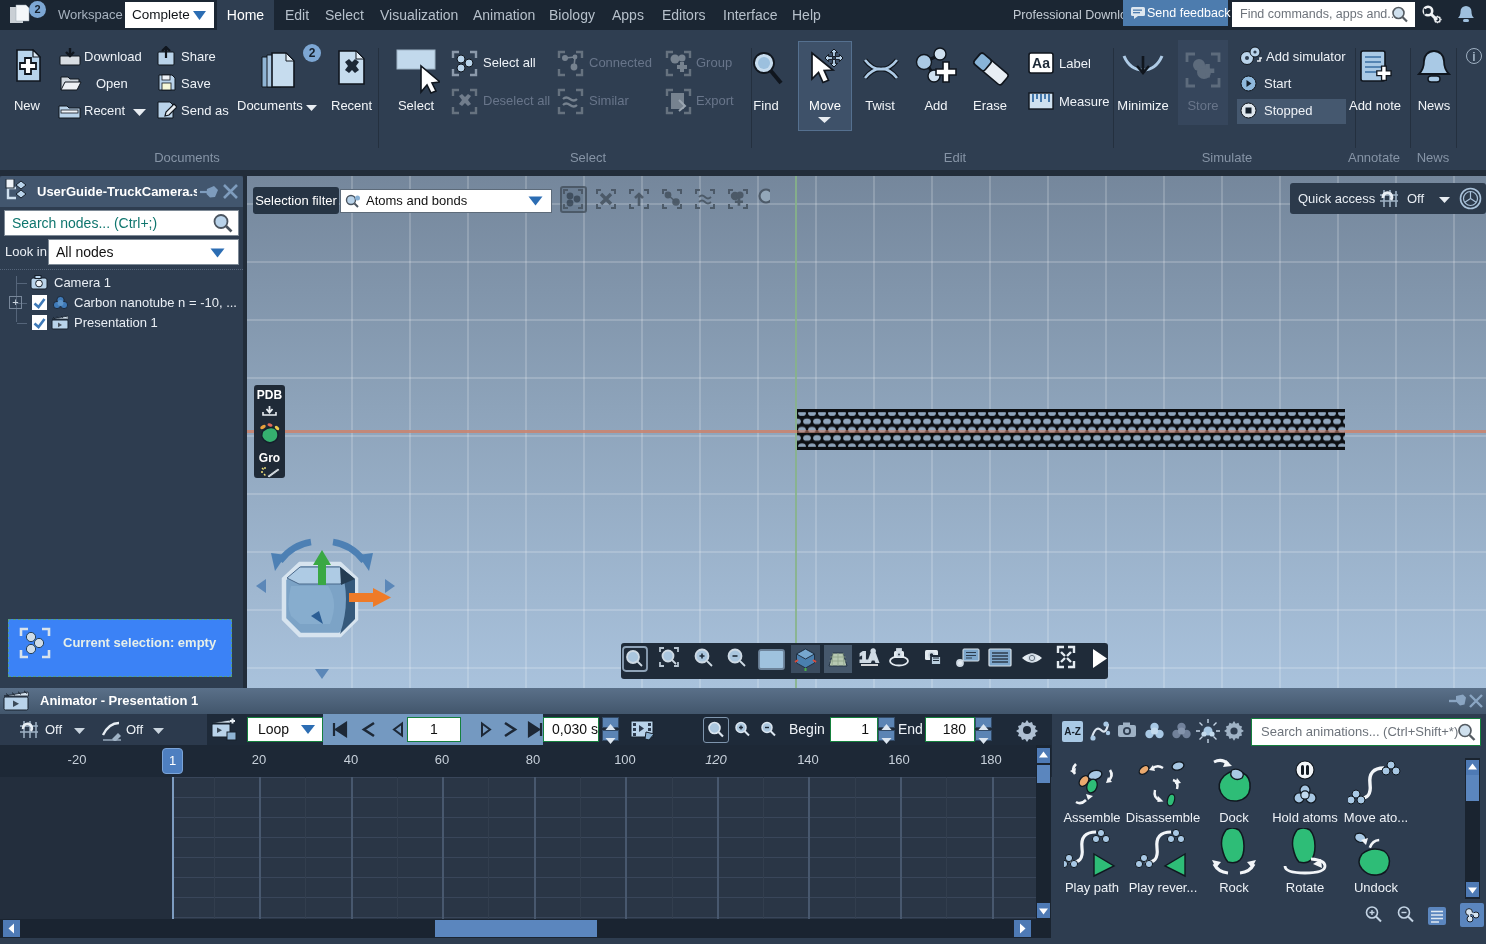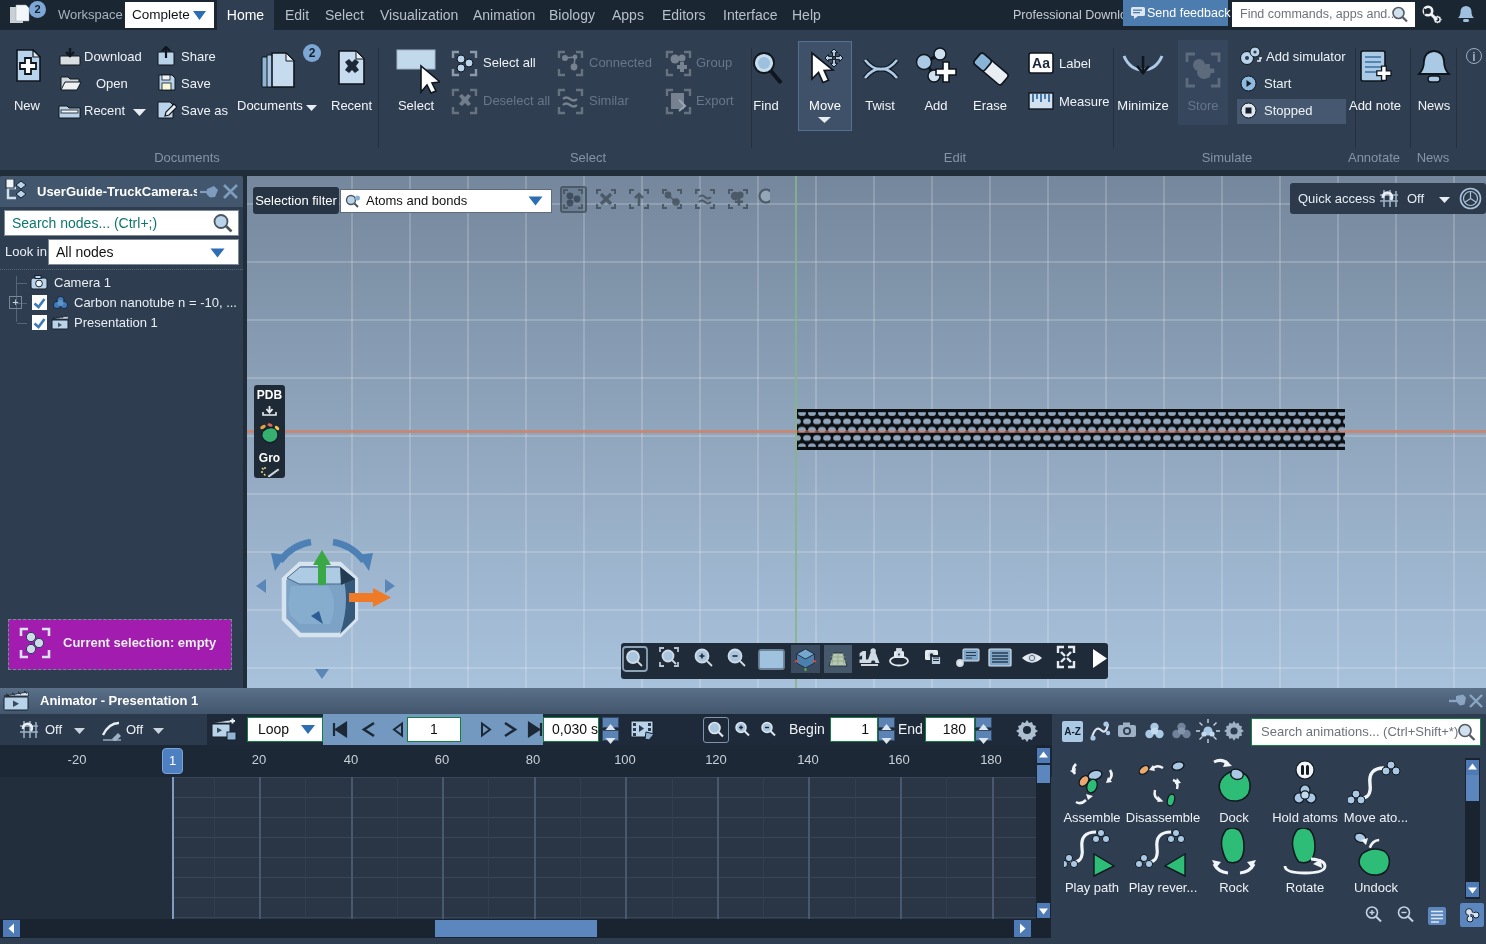--- a/index.html
+++ b/index.html
@@ -18,21 +18,21 @@
 .smallitem{position:absolute;font-size:13px;color:#eef2f7;height:20px;line-height:20px;}
 .smallitem.gray{color:#68758a;}
 .ricon{position:absolute;}
 
 #leftpanel{position:absolute;left:0;top:176px;width:243px;height:512px;background:#2e3d50;}
 #lp-head{position:absolute;left:0;top:0;width:243px;height:31px;background:#42566e;border-radius:2px 2px 0 0;}
 #lp-search{position:absolute;left:4px;top:34px;width:235px;height:26px;background:#fff;border:1px solid #7e8a96;color:#0f766e;font-size:14px;line-height:24px;padding-left:7px;}
 #lp-look{position:absolute;left:0;top:63px;width:243px;height:26px;color:#e9eef4;font-size:13px;}
 #lp-combo{position:absolute;left:48px;top:0;width:191px;height:26px;background:#fff;color:#111;font-size:14px;line-height:24px;padding-left:7px;border:1px solid #7e8a96;}
 .treerow{position:absolute;left:0;height:20px;font-size:13px;color:#e9eef4;line-height:20px;white-space:nowrap;}
-#selbox{position:absolute;left:8px;top:443px;width:224px;height:51px;background:#a21caf;border:1px dashed #58a07e;color:#e6efe9;font-size:13px;font-weight:bold;}
+#selbox{position:absolute;left:8px;top:443px;width:224px;height:58px;background:#3b82f6;border:1px dashed #58a07e;color:#e6efe9;font-size:13px;font-weight:bold;}
 
 #viewport{position:absolute;left:247px;top:176px;width:1239px;height:512px;background:linear-gradient(180deg,#75879c 0%,#8da3ba 45%,#a9c2dc 100%);overflow:hidden;}
 .vgridv{position:absolute;top:0;width:2px;height:512px;background:rgba(255,255,255,0.18);}
 .vgridh{position:absolute;left:0;width:1239px;height:2px;background:rgba(255,255,255,0.18);}
 #greenline{position:absolute;left:548px;top:0;width:2px;height:512px;background:rgba(135,180,135,0.85);}
 #redline{position:absolute;left:0;top:254px;width:1239px;height:3px;background:rgba(205,130,108,0.85);}
 #vp-toolbar{position:absolute;left:374px;top:467px;width:487px;height:36px;background:#1f2b39;border-radius:3px;}
 #filterchip{position:absolute;left:6px;top:11px;width:86px;height:27px;background:#263444;border-radius:3px;color:#fff;font-size:13px;line-height:27px;text-align:center;}
 #filtercombo{position:absolute;left:93px;top:13px;width:212px;height:24px;background:#fff;border:1px solid #5d6b7a;font-size:13px;line-height:22px;color:#111;}
 #quickbar{position:absolute;left:1043px;top:7px;width:196px;height:31px;background:#2c3a4b;border-radius:3px;color:#e8edf3;font-size:13px;}
@@ -148,21 +148,21 @@
  <svg class="ricon" style="left:157px;top:43px" width="19" height="19" viewBox="0 0 19 19">
         <path d="M2 2 h13 l3 3 v12 H2z" fill="#b9d3ea" stroke="#10161e"></path>
         <rect x="5" y="2" width="8" height="5" fill="#eef3f8" stroke="#10161e" stroke-width="0.8"></rect>
         <rect x="5" y="10" width="9" height="7" fill="#f6f8d8" stroke="#10161e" stroke-width="0.8"></rect>
       </svg>
  <div class="smallitem" style="left:181px;top:44px;">Save</div>
  <svg class="ricon" style="left:156px;top:70px" width="21" height="20" viewBox="0 0 21 20">
         <path d="M2 2 h12 l3 3 v13 H2z" fill="#b9d3ea" stroke="#10161e"></path>
         <path d="M18 4 l3 3 -8 8 -4 1 1-4z" fill="#e8edf2" stroke="#10161e" stroke-width="1.2"></path>
       </svg>
- <div class="smallitem" style="left:181px;top:71px;">Save as</div>
+ <div class="smallitem" style="left:181px;top:71px;">Send as</div>
  
  <svg class="ricon" style="left:258px;top:21px" width="40" height="40" viewBox="0 0 40 40">
         <path d="M4 6 h14 v30 h-14z" fill="#8fb4d4" stroke="#10161e"></path>
         <path d="M9 4 h14 v32 h-14z" fill="#a9c7e2" stroke="#10161e"></path>
         <path d="M14 2 h14 l8 8 v26 h-22z" fill="#c6dcee" stroke="#10161e" stroke-width="1.6"></path>
         <path d="M28 2 l8 8 h-8z" fill="#e4eef7" stroke="#10161e"></path>
       </svg>
  <div class="abs" style="left:303px;top:14px;width:18px;height:18px;border-radius:50%;background:#7da7d4;color:#16202c;font-size:12px;font-weight:bold;text-align:center;line-height:18px;">2</div>
  <div class="biglabel" style="left:237px;top:68px;width:64px;">Documents</div>
  <svg class="ricon" style="left:305px;top:74px" width="13" height="8" viewBox="0 0 13 8">
@@ -763,21 +763,21 @@
         </svg>
  </div>
  <div id="anim-ruler">
    <div class="abs" style="left:62px;top:7px;width:30px;text-align:center;">-20</div>
    <div class="abs" style="left:162px;top:3px;width:21px;height:26px;background:#4e7fc0;border:1px solid #7ba4d8;border-radius:4px;color:#fff;text-align:center;line-height:24px;">1</div>
    <div class="abs" style="left:244px;top:7px;width:30px;text-align:center;">20</div>
    <div class="abs" style="left:336px;top:7px;width:30px;text-align:center;">40</div>
    <div class="abs" style="left:427px;top:7px;width:30px;text-align:center;">60</div>
    <div class="abs" style="left:518px;top:7px;width:30px;text-align:center;">80</div>
    <div class="abs" style="left:610px;top:7px;width:30px;text-align:center;">100</div>
-   <div class="abs" style="left:701px;top:7px;width:30px;text-align:center;">120</div>
+   <div class="abs" style="left:701px;top:7px;width:30px;text-align:center;font-style:italic;">120</div>
    <div class="abs" style="left:793px;top:7px;width:30px;text-align:center;">140</div>
    <div class="abs" style="left:884px;top:7px;width:30px;text-align:center;">160</div>
    <div class="abs" style="left:976px;top:7px;width:30px;text-align:center;">180</div>
  </div>
  <div id="anim-grid">
    <div class="abs" style="left:172px;top:0;width:864px;height:142px;background:#2a3646;"></div>
    <div class="abs" style="left:172px;top:0;width:864px;height:142px;background:repeating-linear-gradient(180deg,#39465a 0,#39465a 1px,transparent 1px,transparent 20px);"></div>
    <div class="abs" style="left:214px;top:0;width:1px;height:142px;background:#323e4e;"></div>
         <div class="abs" style="left:305px;top:0;width:1px;height:142px;background:#323e4e;"></div>
         <div class="abs" style="left:397px;top:0;width:1px;height:142px;background:#323e4e;"></div>

